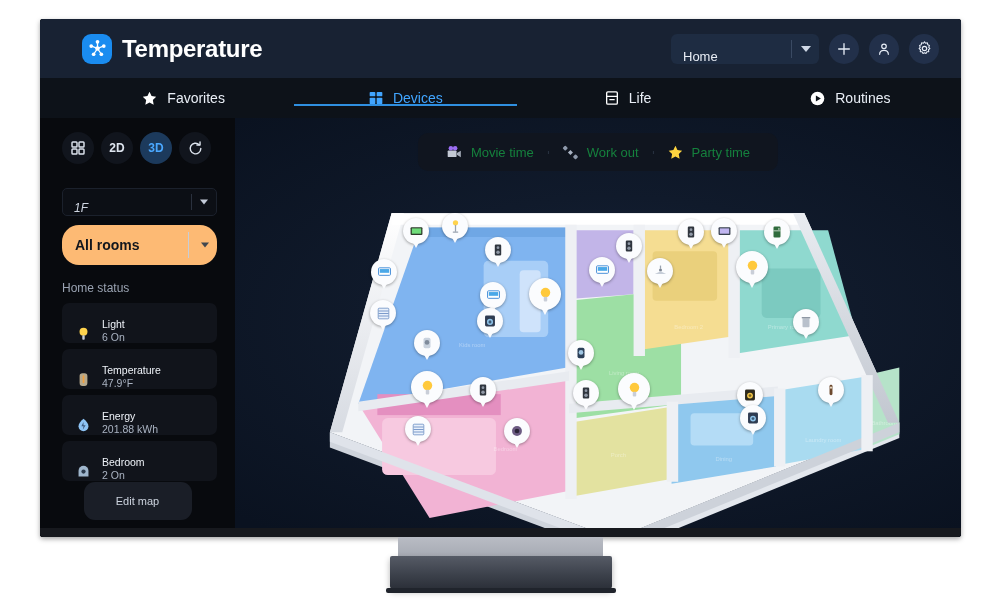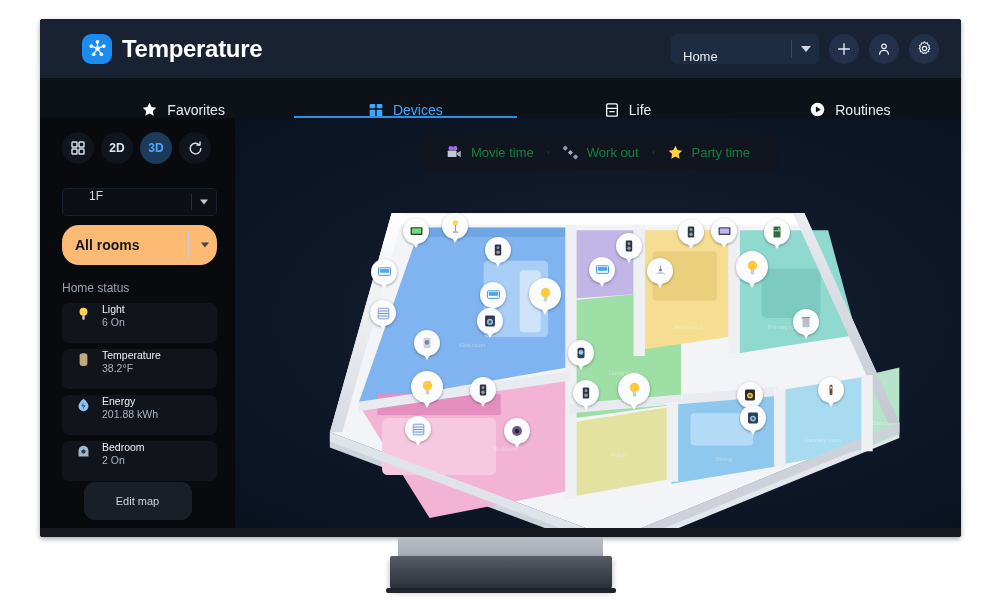--- a/index.html
+++ b/index.html
@@ -86,21 +86,21 @@
   .round-btn {
     width: 30px; height: 30px; border-radius: 50%;
     background: #22304a;
     display: flex; align-items: center; justify-content: center;
   }
 
   
   .navbar {
     height: 40px; flex: 0 0 40px;
     background: #0d1219;
-    display: flex; align-items: flex-end;
+    display: flex; align-items: center;
     padding-left: 32px;
   }
   .tab {
     flex: 1; display: flex; align-items: center; justify-content: center;
     gap: 9px; color: #e9eef6; font-size: 14px; position: relative;
   }
   .tab + .tab::before {
     content: ""; position: absolute; left: 0; top: 11px; bottom: 11px;
     width: 1px; background: #222b38;
   }
@@ -124,43 +124,44 @@
     width: 32px; height: 32px; border-radius: 50%;
     display: flex; align-items: center; justify-content: center;
     color: #dde4ee; font-size: 12px; font-weight: bold;
     background: #11151d;
   }
   .vm.active { background: #1c3a5c; color: #4aa8ff; }
 
   .sel-dark {
     height: 28px; border-radius: 5px; background: #0c0f15;
     border: 1px solid #1b212c;
-    display: flex; align-items: flex-start; padding-left: 26px;
+    display: flex; align-items: flex-end; padding-left: 11px;
     color: #cfd6e2; font-size: 12px; position: relative;
     margin-bottom: 9px;
+    font-style: italic;
   }
   .sel-dark .divider { position:absolute; right:24px; top:5px; bottom:5px; width:1px; background:#2a313e; }
   .sel-dark .caret, .sel-light .caret {
     position:absolute; right:8px; top:50%; transform:translateY(-50%);
     width:0; height:0; border-left:4px solid transparent; border-right:4px solid transparent;
   }
   .sel-dark .caret { border-top:5px solid #c3cbd8; }
   .sel-light {
     height: 40px; border-radius: 17px; background: #fdba74;
     display: flex; align-items: center; padding-left: 13px;
     color: #12161d; font-size: 14px; font-weight: bold; position: relative;
     margin-bottom: 16px;
   }
   .sel-light .divider { position:absolute; right:28px; top:7px; bottom:7px; width:1px; background:#c8cdd6; }
   .sel-light .caret { border-top:5px solid #41474f; }
 
   .status-title { color: #9aa3b2; font-size: 12px; margin-bottom: 8px; }
   .status-item {
     height: 40px; border-radius: 7px; background: #11141b;
-    display: flex; align-items: flex-start; gap: 9px;
+    display: flex; align-items: flex-end; gap: 9px;
     padding-left: 11px; margin-bottom: 6px;
   }
   .status-ic { width: 20px; height: 20px; display:flex; align-items:center; justify-content:center; }
   .status-txt { display: flex; flex-direction: column; gap: 1px; }
   .status-name { color: #eef2f8; font-size: 10.5px; }
   .status-val { color: #aab3c2; font-size: 10.5px; }
 
   .edit-map {
     position: absolute; left: 50%; transform: translateX(-50%);
     bottom: 17px; width: 108px; height: 38px; border-radius: 11px;
@@ -346,21 +347,21 @@
 
         <div class="status-item">
           <span class="status-ic">
             <svg width="17" height="17" viewBox="0 0 24 24">
               <rect x="6.5" y="3" width="11" height="18" rx="4" fill="#b7a98c"></rect>
               <rect x="10.8" y="6" width="2.4" height="11" rx="1.2" fill="#f2a03d"></rect>
             </svg>
           </span>
           <span class="status-txt">
             <span class="status-name">Temperature</span>
-            <span class="status-val">38.2°F</span>
+            <span class="status-val">47.9°F</span>
           </span>
         </div>
 
         <div class="status-item">
           <span class="status-ic">
             <svg width="17" height="17" viewBox="0 0 24 24">
               <path d="M12 2.5C7.8 6 5 9.3 5 13.2A7 7 0 0 0 19 13.2C19 9.3 16.2 6 12 2.5z" fill="#8ec4f5"></path>
               <path d="M12 7l-3 6h3l-1 5 4-6.5h-3z" fill="#3d5a80"></path>
             </svg>
           </span>

